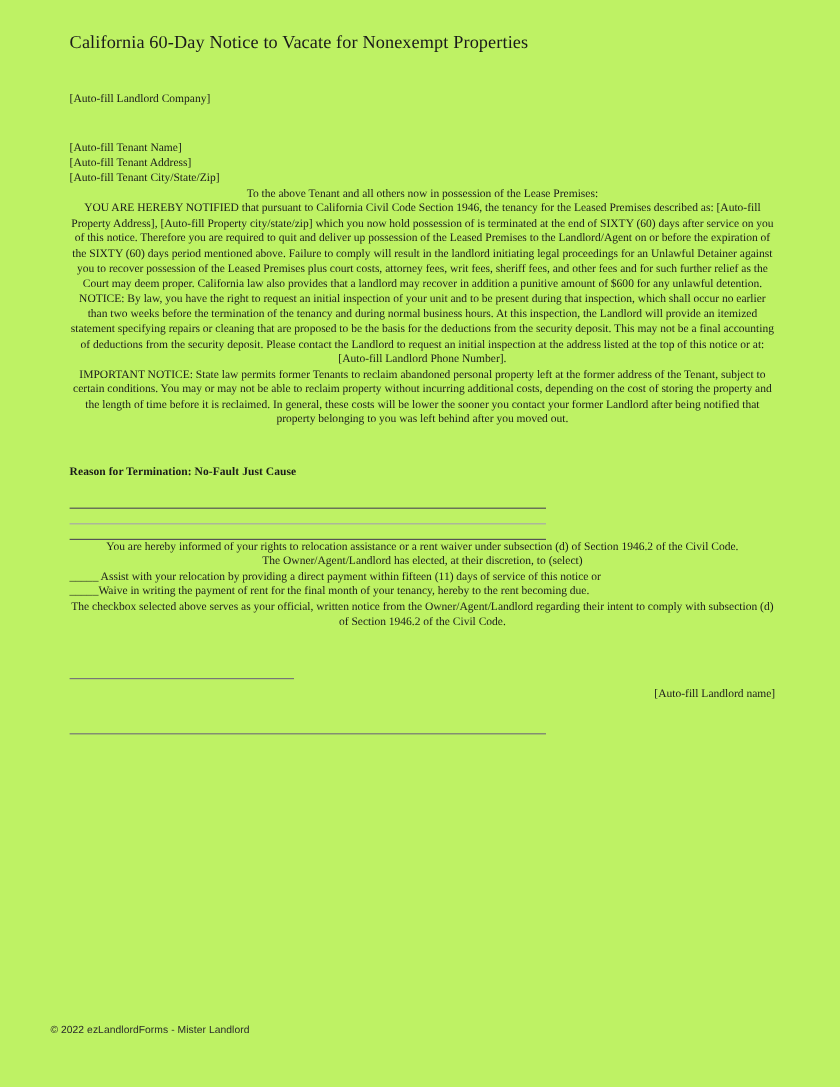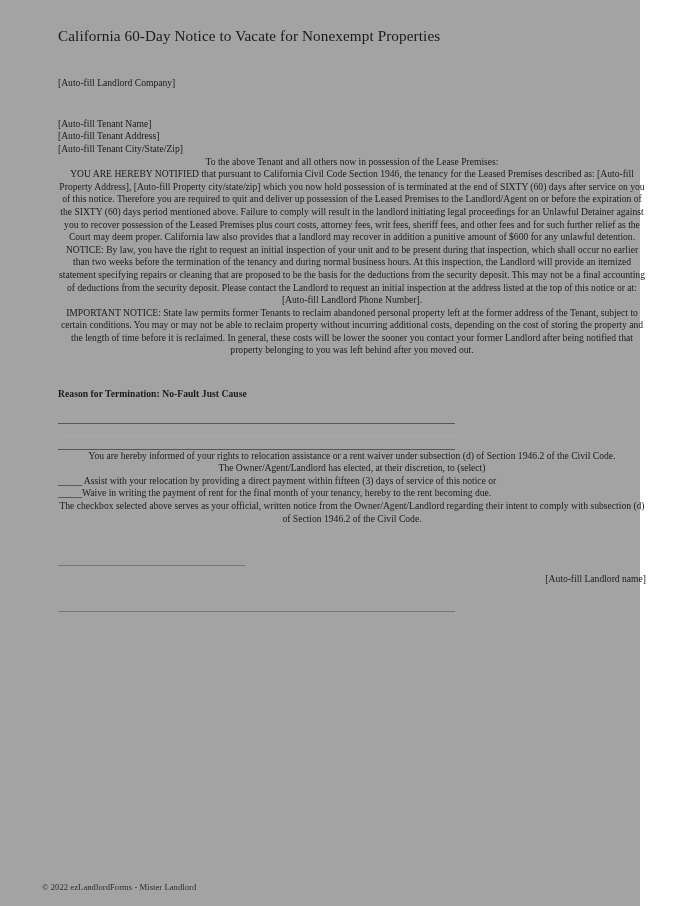--- a/index.html
+++ b/index.html
@@ -14,23 +14,23 @@
     position: relative;
     font-family: "Liberation Serif", "DejaVu Serif", serif;
     color: #1a1a1a;
     overflow: hidden;
   }
 
   .page {
     position: absolute;
     left: 0;
     top: 0;
-    width: 640px;
+    width: 700px;
     height: 906px;
-    background: #a3a3a3;
+    background: #bef264;
   }
 
   .content {
     position: absolute;
     left: 58px;
     top: 28px;
     width: 588px;
   }
 
   
@@ -121,22 +121,22 @@
     width: 397px;
     height: 0;
     border-bottom: 1px solid #777777;
     margin-top: 25px;
   }
 
   
   .footer {
     position: absolute;
     left: 42px;
-    top: 882px;
-    font-family: Liberation Serif, serif;
+    top: 853px;
+    font-family: Liberation Sans, sans-serif;
     font-size: 8.6px;
     color: #2b2b2b;
     letter-spacing: 0.05px;
     white-space: pre;
   }
 </style>
 </head>
 <body>
 
 <div class="page">
@@ -169,21 +169,21 @@
     <div class="rule-group">
       <div class="rule"></div>
       <div class="rule light"></div>
       <div class="rule"></div>
     </div>
 
     <p class="body gap-lg">You are hereby informed of your rights to relocation assistance or a rent waiver under subsection (d) of Section 1946.2 of the Civil Code.</p>
 
     <p class="body gap-md">The Owner/Agent/Landlord has elected, at their discretion, to (select)</p>
 
-    <p class="option gap-md">_____ Assist with your relocation by providing a direct payment within fifteen (3) days of service of this notice or</p>
+    <p class="option gap-md">_____ Assist with your relocation by providing a direct payment within fifteen (11) days of service of this notice or</p>
 
     <p class="option gap-md">_____Waive in writing the payment of rent for the final month of your tenancy, hereby to the rent becoming due.</p>
 
     <p class="body gap-md">The checkbox selected above serves as your official, written notice from the Owner/Agent/Landlord regarding their intent to comply with subsection (d) of Section 1946.2 of the Civil Code.</p>
 
     <div class="sig-area">
       <div class="sig-rule-short"></div>
       <p class="sig-name">[Auto-fill Landlord name]</p>
       <div class="sig-rule-long"></div>
     </div>

